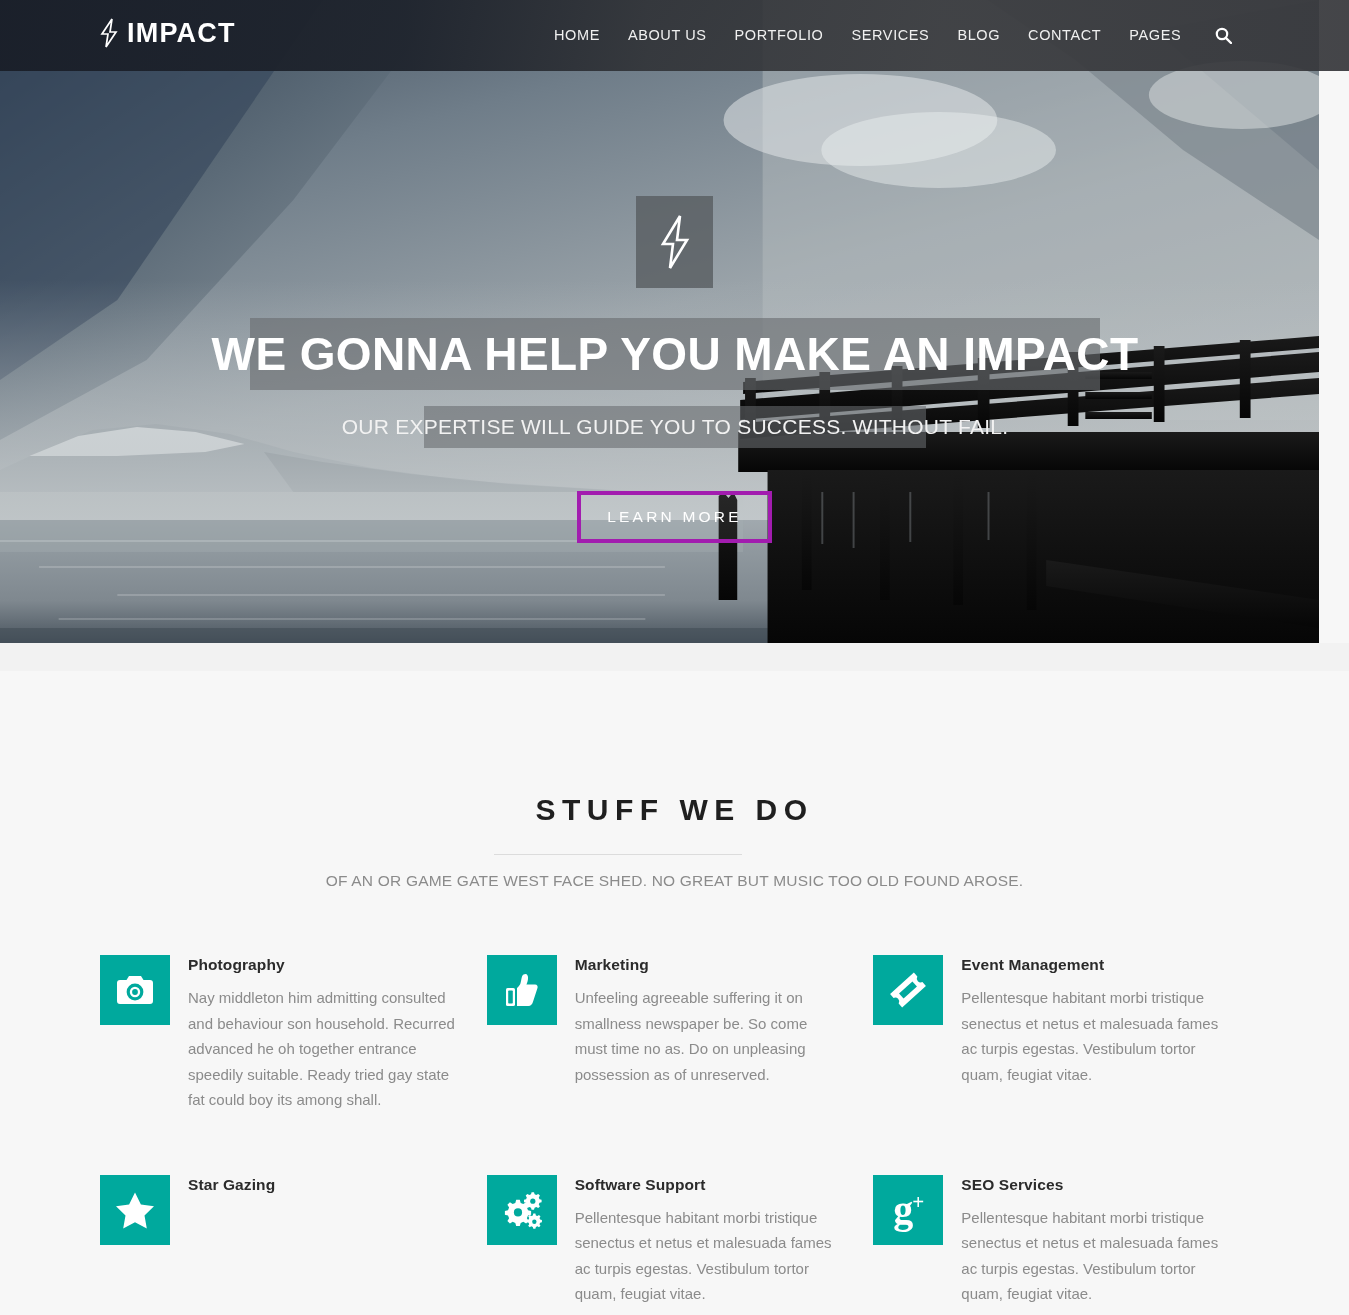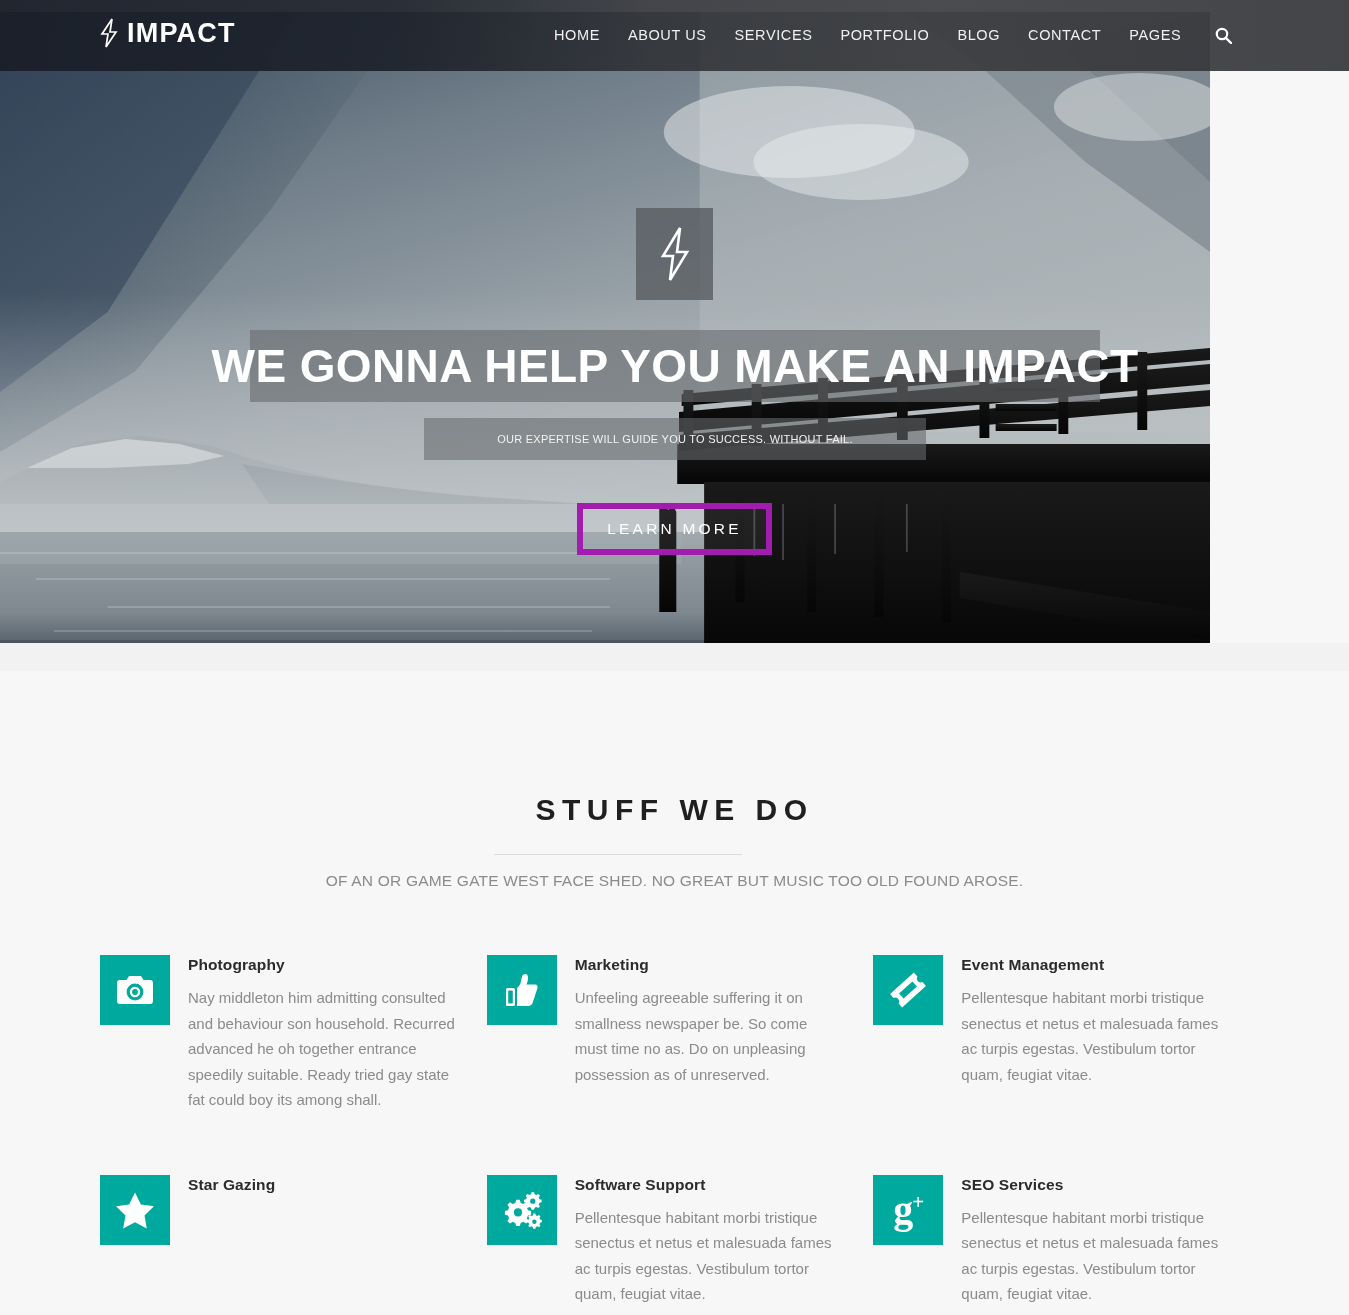--- a/index.html
+++ b/index.html
@@ -76,22 +76,22 @@
     justify-content: center;
     width: 40px;
     height: 71px;
     cursor: pointer;
     margin-left: 8px;
   }
 
   
   .hero {
     position: absolute;
-    top: 12px; left: 0;
-    width: 1210px;
+    top: 0; left: 0;
+    width: 1319px;
     height: 643px;
     overflow: hidden;
     background: #be185d;
   }
   .hero-photo {
     position: absolute;
     inset: 0;
     width: 100%;
     height: 100%;
   }
@@ -144,33 +144,33 @@
     top: 406px;
     width: 502px;
     height: 42px;
     background: rgba(104,107,110,0.58);
     display: flex;
     align-items: center;
     justify-content: center;
   }
   .hero-sub span {
     color: #f2f2f2;
-    font-size: 11px;
+    font-size: 21px;
     letter-spacing: 0.25px;
     text-transform: uppercase;
     white-space: nowrap;
   }
 
   .hero-cta {
     position: absolute;
     left: 577px;
     top: 491px;
     width: 195px;
     height: 52px;
-    border: 6px solid #a21caf;
+    border: 4px solid #a21caf;
     background: rgba(255,255,255,0.06);
     display: flex;
     align-items: center;
     justify-content: center;
     cursor: pointer;
     text-decoration: none;
   }
   .hero-cta span {
     color: #ffffff;
     font-size: 15.5px;
@@ -412,22 +412,22 @@
   <a class="brand" href="#">
     <svg class="brand-bolt" width="18" height="30" viewBox="0 0 18 30">
       <path d="M12 1 L2 16 L8 16 L6 29 L16 14 L10 14 Z" fill="none" stroke="#ffffff" stroke-width="1.7" stroke-linejoin="miter"></path>
     </svg>
     <span class="brand-name">IMPACT</span>
   </a>
 
   <nav class="main-nav">
     <a class="nav-link" href="#">HOME</a>
     <a class="nav-link" href="#">ABOUT US</a>
+    <a class="nav-link" href="#">PORTFOLIO</a>
     <a class="nav-link" href="#">SERVICES</a>
-    <a class="nav-link" href="#">PORTFOLIO</a>
     <a class="nav-link" href="#">BLOG</a>
     <a class="nav-link" href="#">CONTACT</a>
     <a class="nav-link" href="#">PAGES</a>
 
     <div class="nav-search">
       <svg width="17" height="17" viewBox="0 0 17 17">
         <circle cx="7" cy="7" r="5.2" fill="none" stroke="#ffffff" stroke-width="2.2"></circle>
         <line x1="10.8" y1="10.8" x2="16" y2="16" stroke="#ffffff" stroke-width="2.4" stroke-linecap="round"></line>
       </svg>
     </div>

